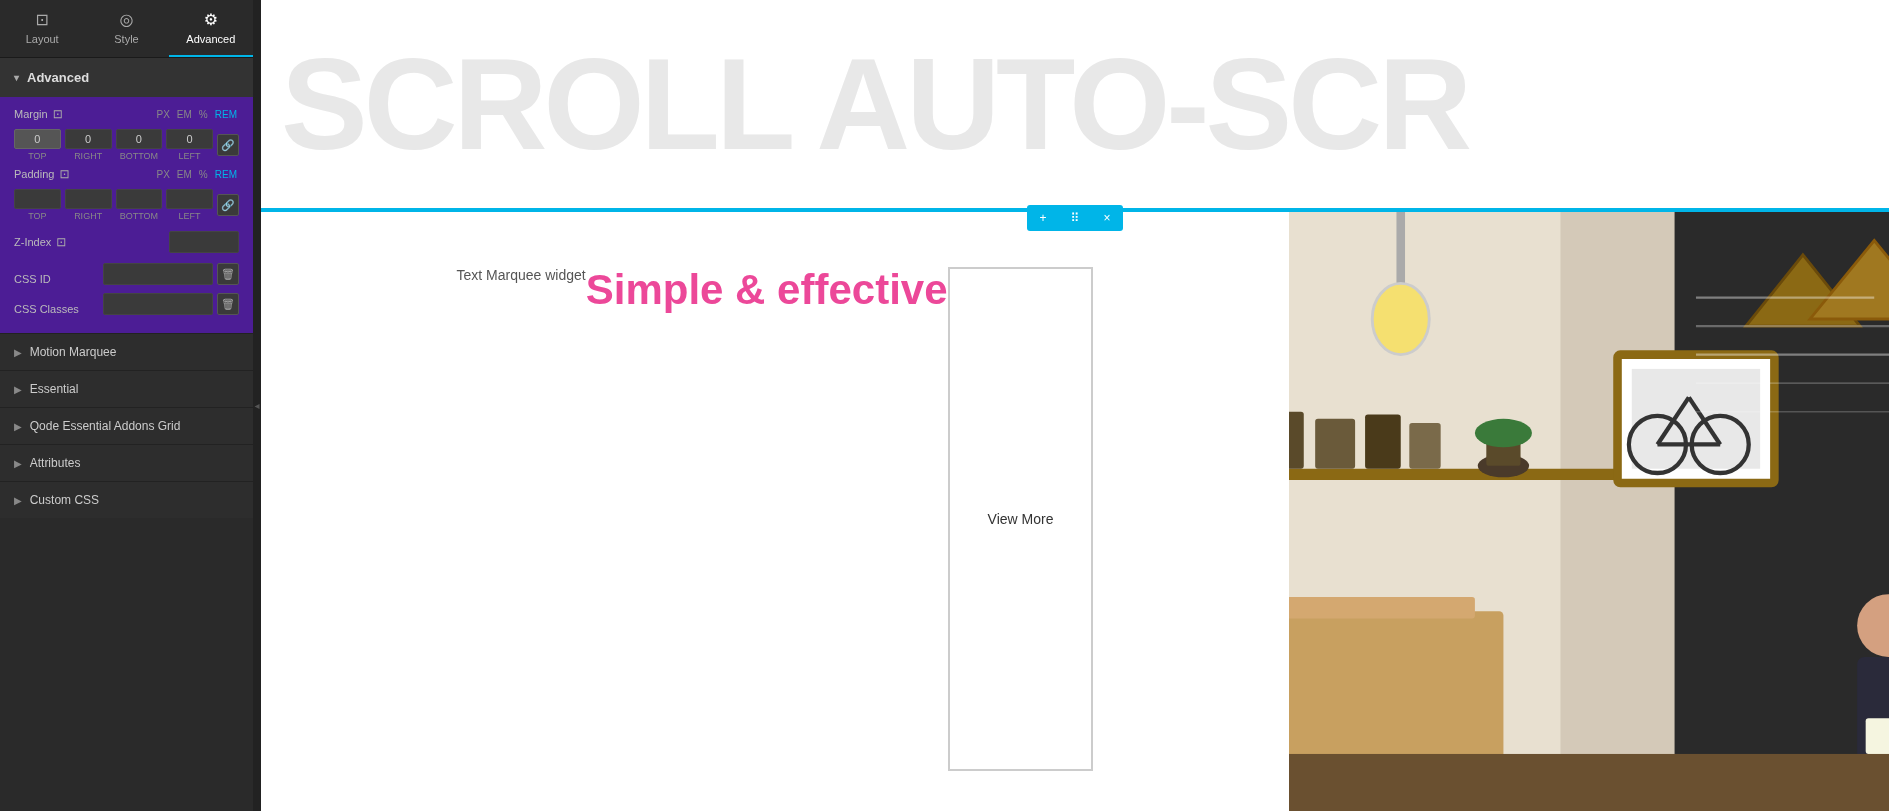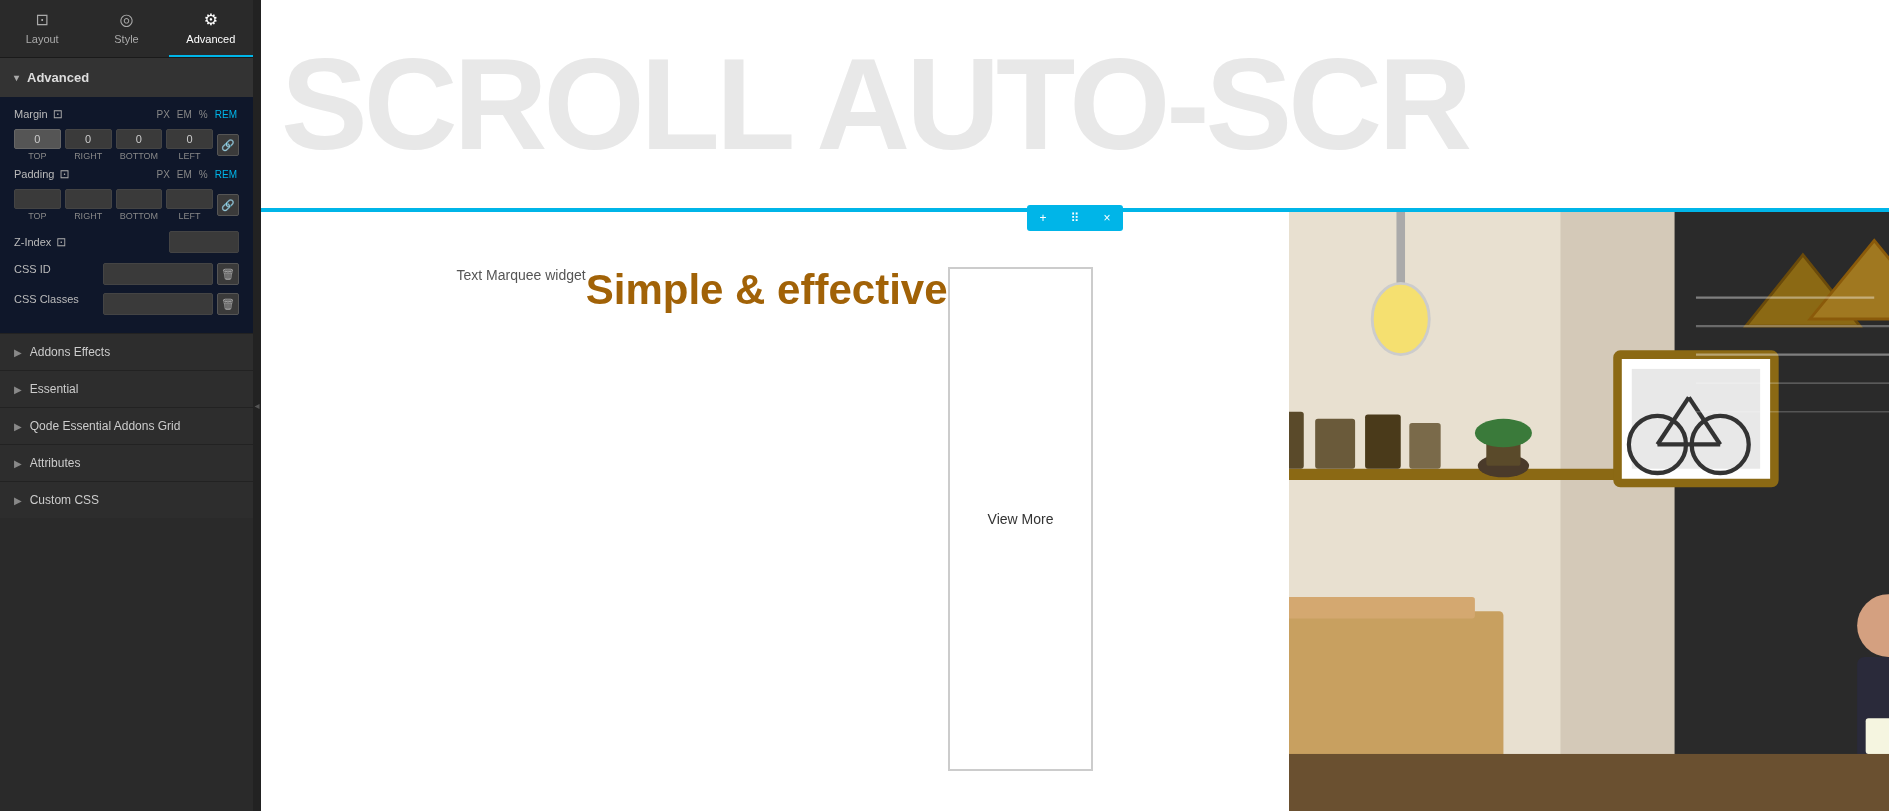--- a/index.html
+++ b/index.html
@@ -59,21 +59,21 @@
     }
     .section-header .arrow {
       margin-right: 8px;
       font-size: 10px;
       color: #aaa;
     }
 
     
     .section-content {
       padding: 10px 14px;
-      background: #0f172a;
+      background: #4c1d95;
     }
 
     
     .prop-row {
       display: flex;
       align-items: center;
       margin-bottom: 8px;
     }
     .prop-label {
       font-size: 11px;
@@ -164,21 +164,21 @@
       text-align: center;
       padding: 4px 6px;
       font-size: 11px;
       border-radius: 2px;
       outline: none;
     }
 
     
     .cssid-row {
       display: flex;
-      align-items: flex-start;
+      align-items: flex-end;
       margin-bottom: 8px;
     }
     .cssid-row .prop-label { flex: 1; font-size: 11px; color: #bbb; }
     .cssid-row .css-input-wrap {
       display: flex;
       align-items: center;
       gap: 4px;
     }
     .cssid-row input {
       width: 110px;
@@ -324,21 +324,21 @@
       justify-content: center;
     }
     .widget-label {
       font-size: 14px;
       color: #555;
       margin-bottom: 12px;
     }
     .main-heading {
       font-size: 42px;
       font-weight: 900;
-      color: #a16207;
+      color: #ec4899;
       line-height: 1.1;
       margin-bottom: 20px;
     }
     .main-desc {
       font-size: 15px;
       color: #666;
       line-height: 1.7;
       max-width: 420px;
       margin-bottom: 35px;
     }
@@ -488,21 +488,21 @@
       <div class="css-input-wrap">
         <input type="text" value="" style="">
         <div class="trash-btn">🗑</div>
       </div>
     </div>
 
   </div>
 
   <div class="collapsed-section">
     <span class="arrow">▶</span>
-    <span>Addons Effects</span>
+    <span>Motion Marquee</span>
   </div>
 
   <div class="collapsed-section">
     <span class="arrow">▶</span>
     <span>Essential</span>
   </div>
 
   <div class="collapsed-section">
     <span class="arrow">▶</span>
     <span>Qode Essential Addons Grid</span>

